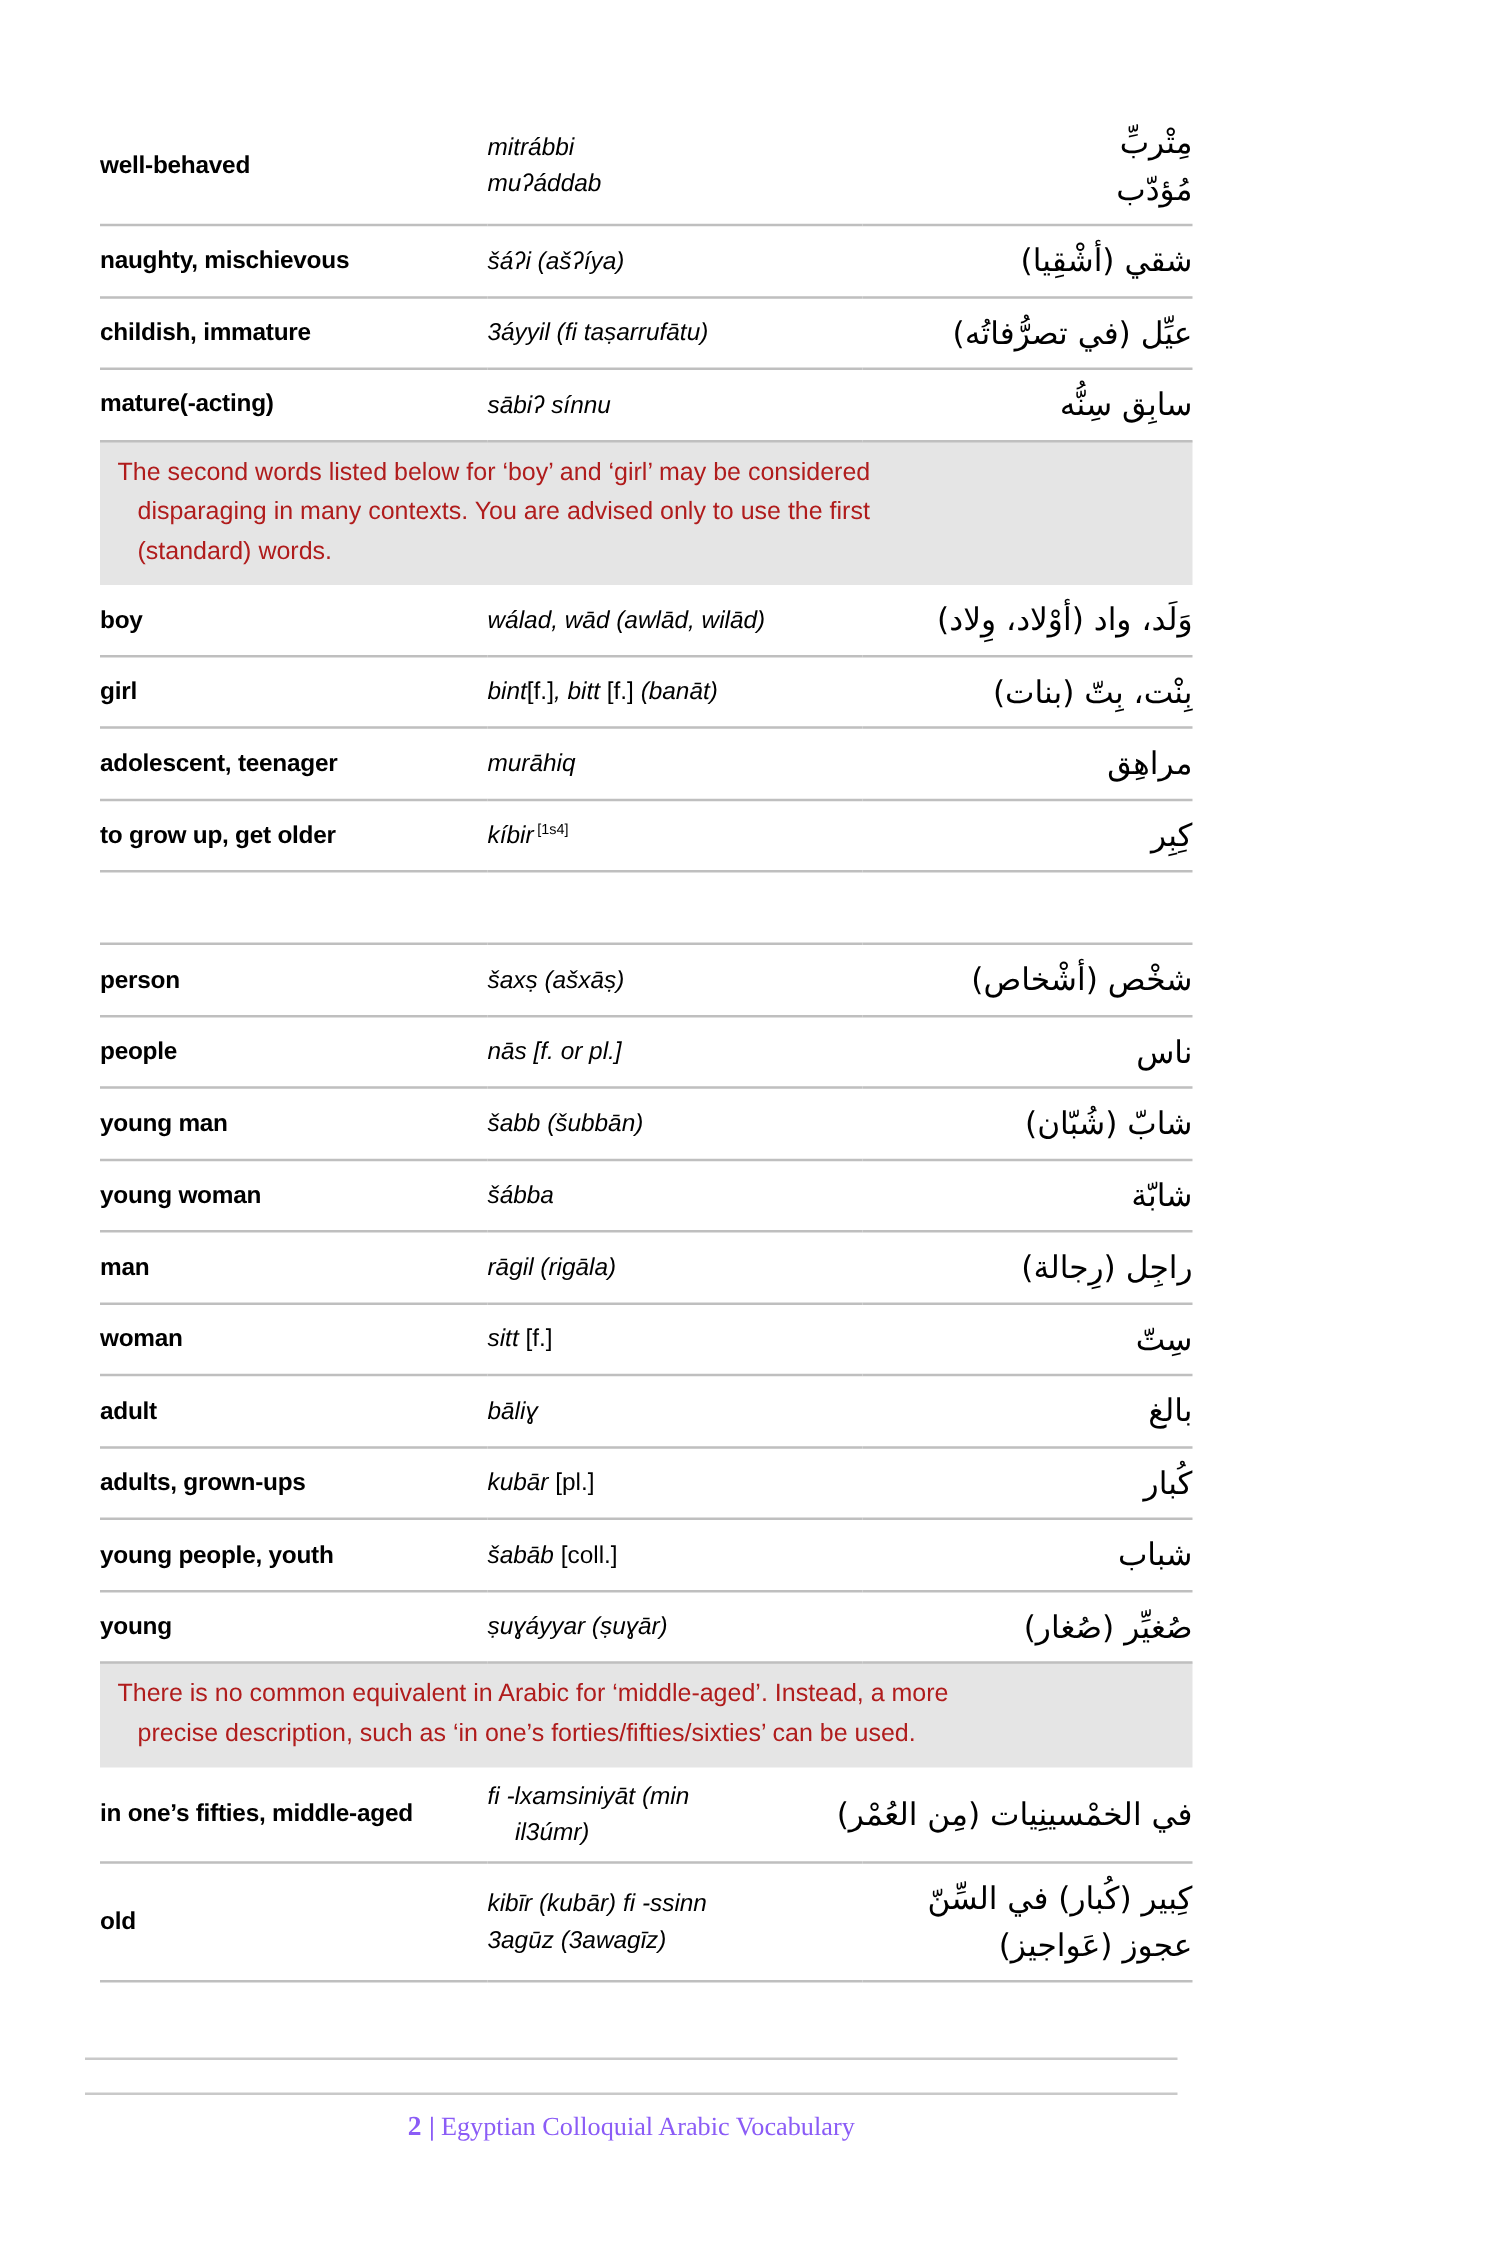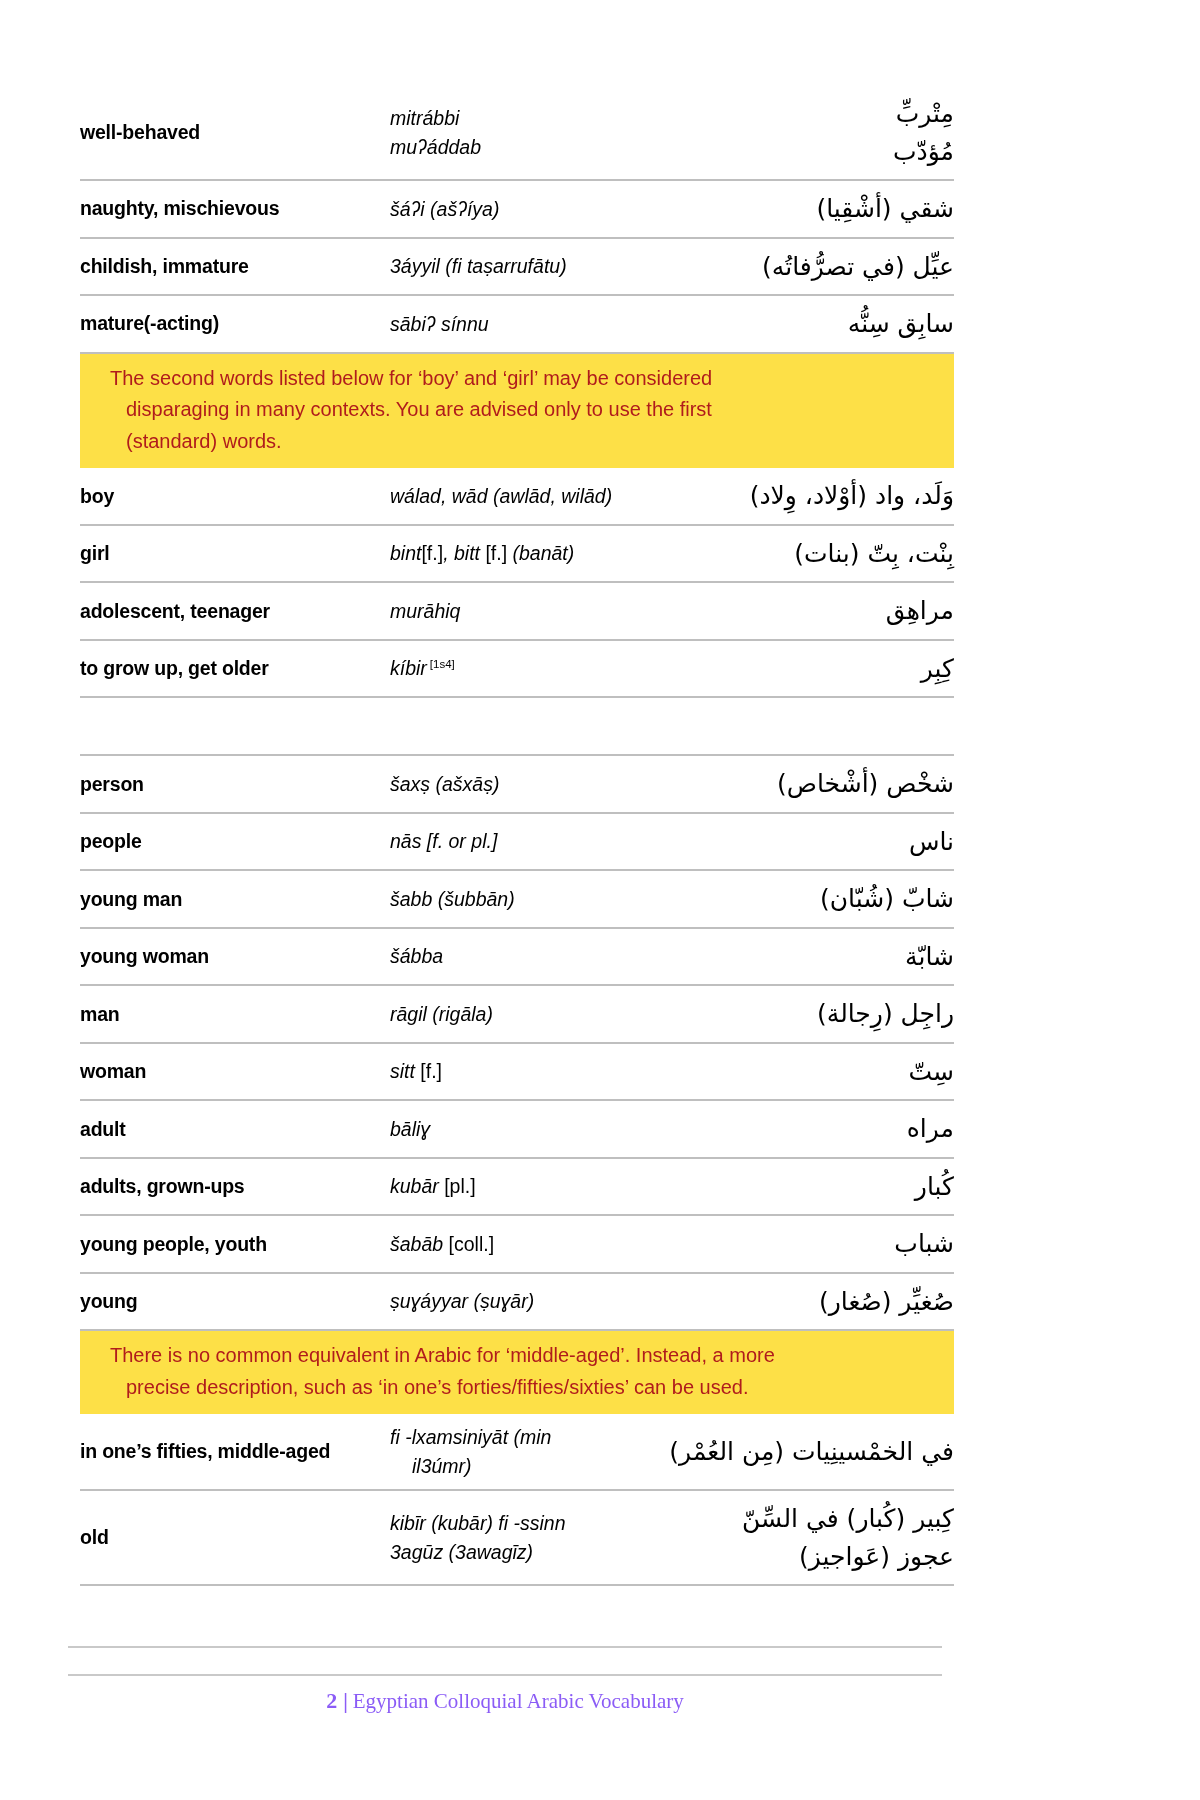--- a/index.html
+++ b/index.html
@@ -91,23 +91,23 @@
     text-align: right;
     direction: rtl;
     unicode-bidi: isolate;
     padding-right: 2px;
     white-space: nowrap;
   }
   .ar .line2 { display: block; }
 
   
   tr.note > td {
-    background: #fde047;
+    background: #e5e5e5;
     border-bottom: 0;
-    padding: 9px 14px 11px 30px;
+    padding: 9px 14px 11px 14px;
   }
   .note-text {
     color: #b01c1c;
     font-size: 20px;
     line-height: 1.58;
     text-indent: 0;
     padding-left: 16px;
   }
   .note-text .l1 { display: block; margin-left: -16px; }
   .note-text .ln { display: block; }
@@ -274,21 +274,21 @@
 
         <tr class="vrow">
           <td class="en">woman</td>
           <td class="tr"><span>sitt</span> <span class="rm">[f.]</span></td>
           <td class="ar">سِتّ</td>
         </tr>
 
         <tr class="vrow">
           <td class="en">adult</td>
           <td class="tr">bāliɣ</td>
-          <td class="ar">مراه</td>
+          <td class="ar">بالغ</td>
         </tr>
 
         <tr class="vrow">
           <td class="en">adults, grown-ups</td>
           <td class="tr"><span>kubār</span> <span class="rm">[pl.]</span></td>
           <td class="ar">كُبار</td>
         </tr>
 
         <tr class="vrow">
           <td class="en">young people, youth</td>

